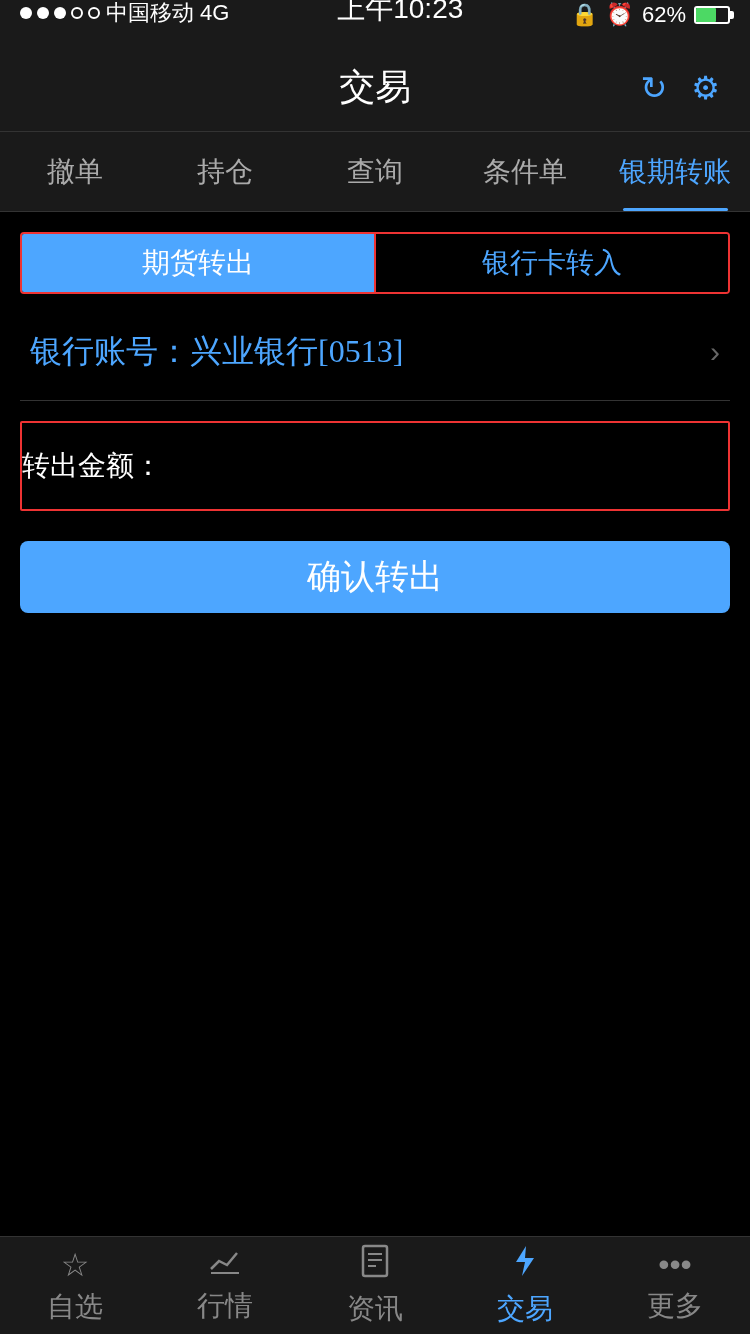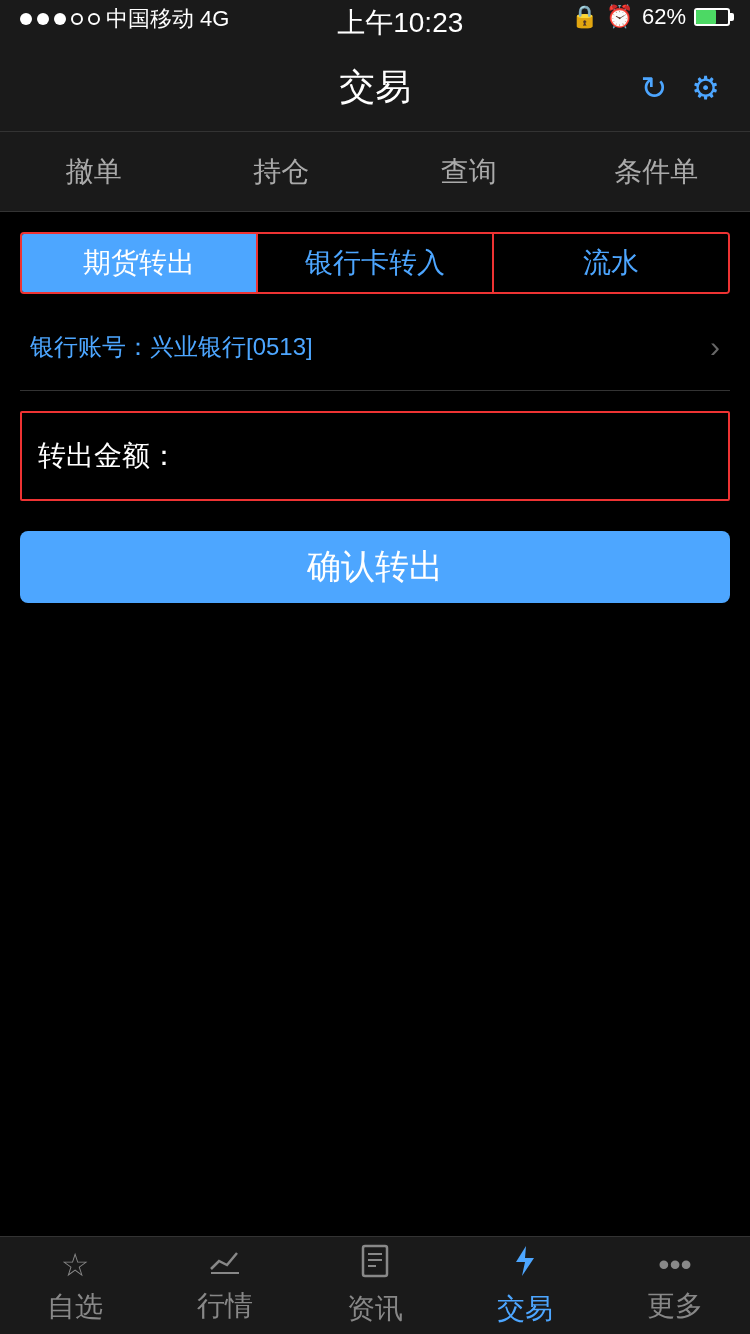--- a/index.html
+++ b/index.html
@@ -10,23 +10,23 @@
       background: #000;
       font-family: -apple-system, "PingFang SC", "Helvetica Neue", sans-serif;
       color: #fff;
       overflow-x: hidden;
     }
 
     
     .status-bar {
       display: flex;
       justify-content: space-between;
-      align-items: flex-start;
+      align-items: flex-end;
       height: 44px;
-      padding: 4px 20px;
+      padding: 16px 20px;
       background: #1a1a1a;
     }
     .status-left {
       display: flex;
       align-items: center;
       gap: 6px;
       font-size: 24px;
       color: #fff;
     }
     .status-dots {
@@ -143,37 +143,38 @@
     
     .bank-row {
       display: flex;
       justify-content: space-between;
       align-items: center;
       padding: 26px 10px;
       border-bottom: 1px solid #333;
       margin-top: 10px;
     }
     .bank-label {
-      font-size: 24px;
-      color: #fff;
+      font-size: 32px;
+      color: #fff;
+      font-family: Liberation Serif, serif;
     }
     .bank-label span {
       color: #4da6ff;
     }
     .chevron {
       font-size: 30px;
       color: #666;
     }
 
     
     .amount-row {
       display: flex;
       align-items: center;
       border: 2px solid #e33;
-      padding: 24px 16px;
+      padding: 24px 0;
       margin-top: 20px;
       border-radius: 2px;
     }
     .amount-label {
       font-size: 28px;
       color: #fff;
       white-space: nowrap;
     }
     .amount-input {
       flex: 1;
@@ -268,26 +269,26 @@
     <span class="nav-icon">↻</span>
     <span class="nav-icon">⚙</span>
   </div>
 </div>
 
 <div class="main-tabs">
   <div class="main-tab">撤单</div>
   <div class="main-tab">持仓</div>
   <div class="main-tab">查询</div>
   <div class="main-tab">条件单</div>
+  <div class="main-tab active">银期转账</div>
 </div>
 
 <div class="sub-tabs">
   <div class="sub-tab active">期货转出</div>
   <div class="sub-tab">银行卡转入</div>
-  <div class="sub-tab">流水</div>
 </div>
 
 <div class="content">
 
   <div class="bank-row">
     <div class="bank-label">
       <span>银行账号：兴业银行</span><span style="color:#4da6ff;">[0513]</span>
     </div>
     <div class="chevron">›</div>
   </div>

